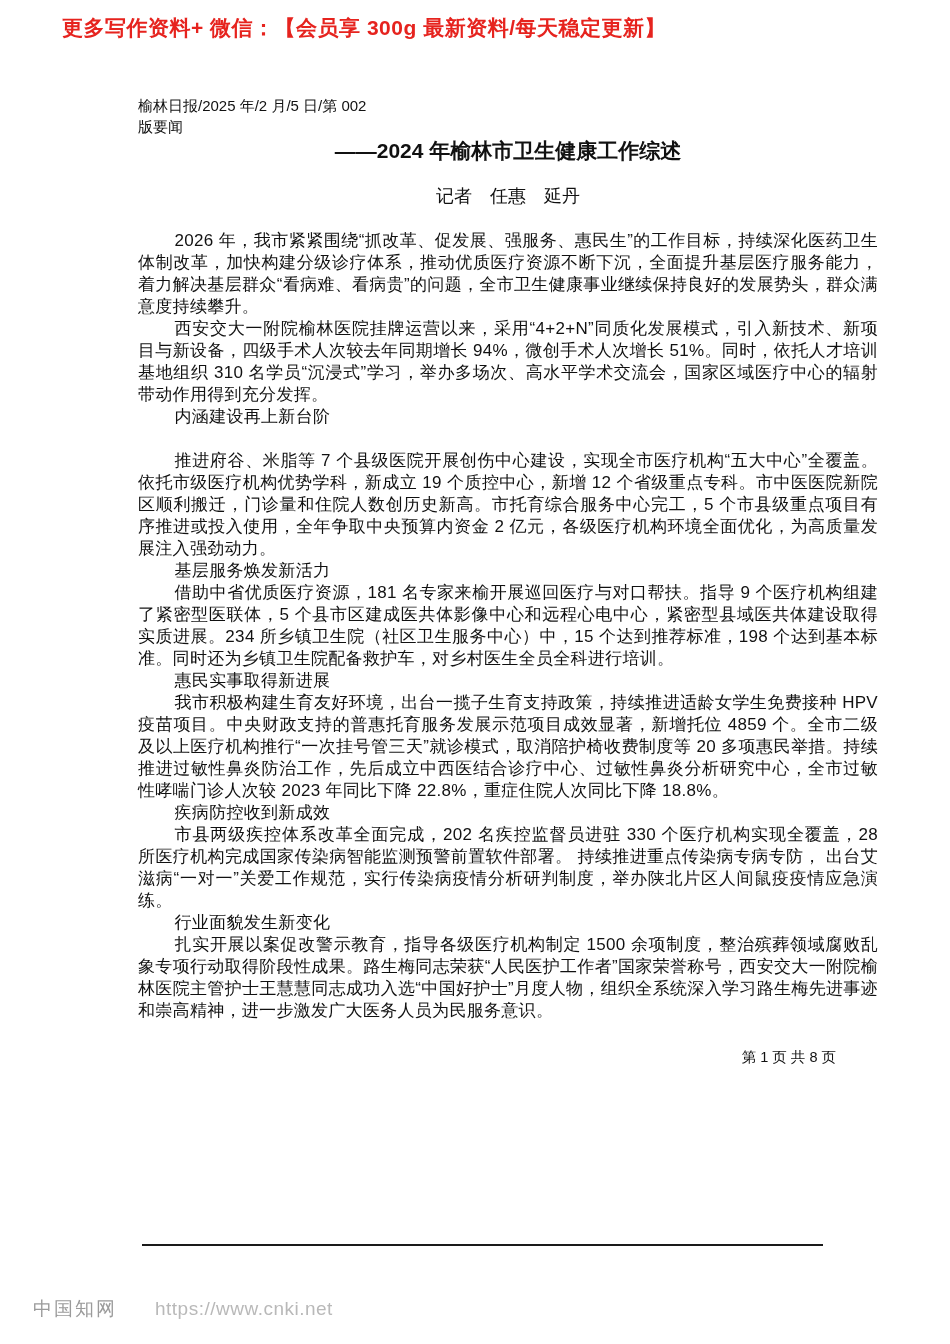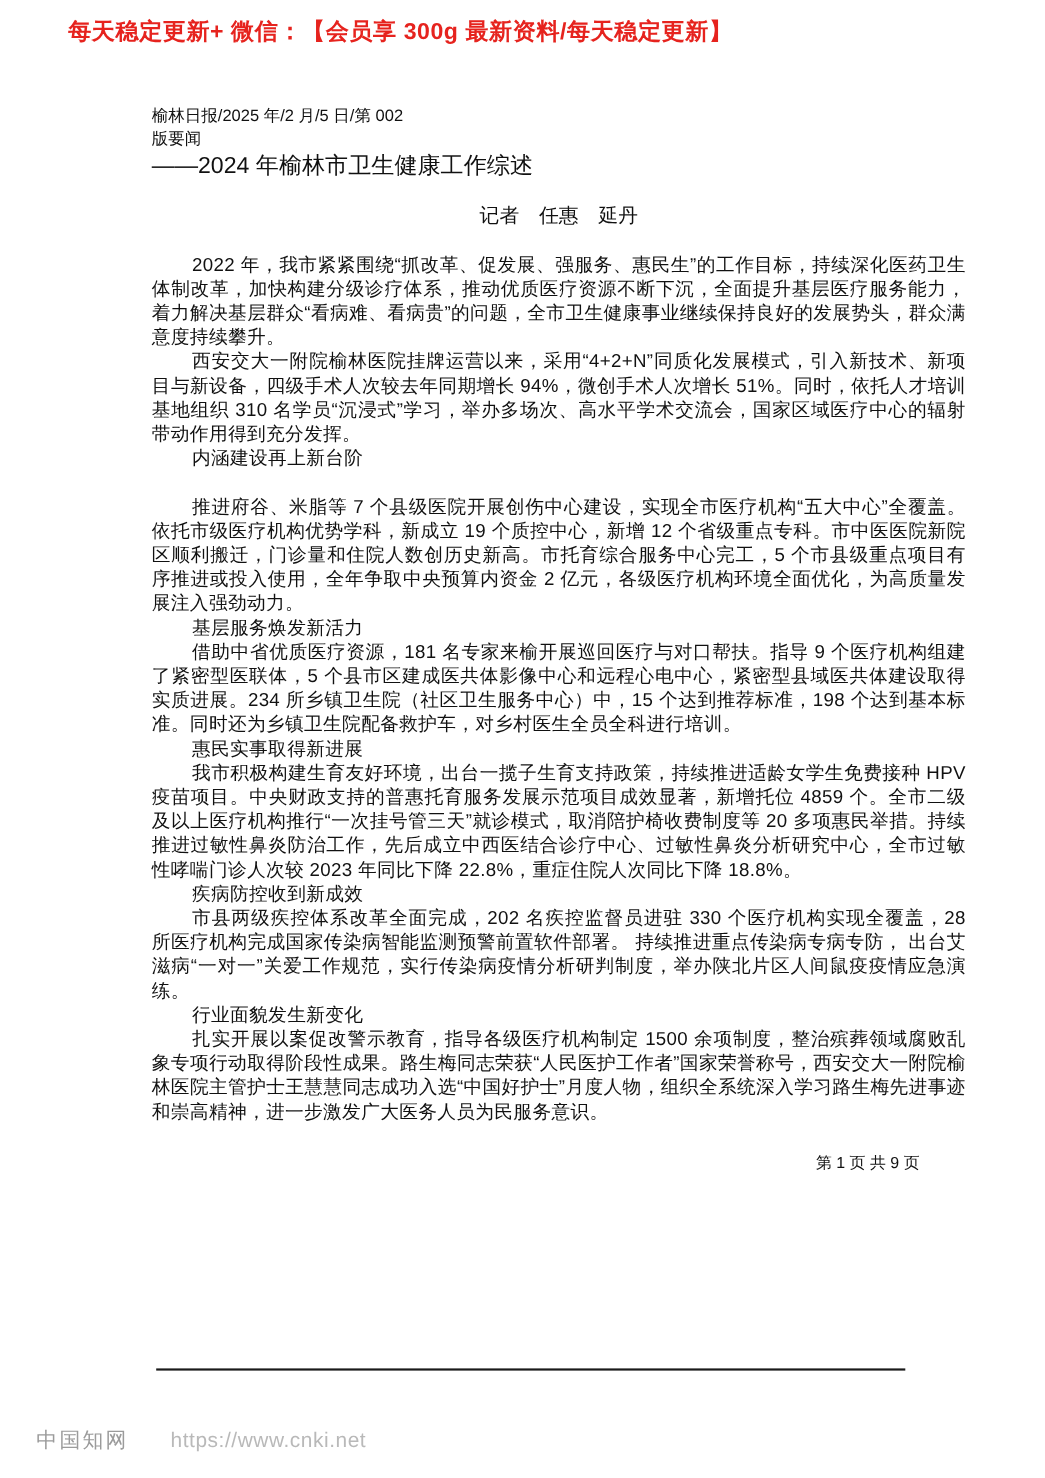--- a/index.html
+++ b/index.html
@@ -33,23 +33,24 @@
   }
   .title {
     margin-top: 8px;
     text-align: center;
     font-size: 26px;
     line-height: 30px;
     font-weight: bold;
     letter-spacing: 1px;
   }
   .subtitle {
+    text-align: center;
     font-size: 21px;
     line-height: 27px;
-    font-weight: normal;
+    font-weight: bold;
   }
   .byline {
     margin-top: 20px;
     text-align: center;
     font-size: 18px;
     line-height: 24px;
   }
   .article {
     margin-top: 22px;
     font-size: 17px;
@@ -87,46 +88,46 @@
   .wm-url {
     font-size: 19px;
     color: #b9b9b9;
     margin-left: 38px;
     letter-spacing: 0.5px;
   }
 </style>
 </head>
 <body>
 
-<div class="banner">每天稳定更新+ 微信：【会员享 300g 最新资料/每天稳定更新】</div>
+<div class="banner">更多写作资料+ 微信：【会员享 300g 最新资料/每天稳定更新】</div>
 
 <div class="page">
   <div class="source">
     <div>榆林日报/2025 年/2 月/5 日/第 002</div>
     <div>版要闻</div>
   </div>
 
   <div class="subtitle">——2024 年榆林市卫生健康工作综述</div>
   <div class="byline">记者　任惠　延丹</div>
 
   <div class="article">
-    <div class="para">2022 年，我市紧紧围绕“抓改革、促发展、强服务、惠民生”的工作目标，持续深化医药卫生体制改革，加快构建分级诊疗体系，推动优质医疗资源不断下沉，全面提升基层医疗服务能力，着力解决基层群众“看病难、看病贵”的问题，全市卫生健康事业继续保持良好的发展势头，群众满意度持续攀升。</div>
+    <div class="para">2026 年，我市紧紧围绕“抓改革、促发展、强服务、惠民生”的工作目标，持续深化医药卫生体制改革，加快构建分级诊疗体系，推动优质医疗资源不断下沉，全面提升基层医疗服务能力，着力解决基层群众“看病难、看病贵”的问题，全市卫生健康事业继续保持良好的发展势头，群众满意度持续攀升。</div>
     <div class="para">西安交大一附院榆林医院挂牌运营以来，采用“4+2+N”同质化发展模式，引入新技术、新项目与新设备，四级手术人次较去年同期增长 94%，微创手术人次增长 51%。同时，依托人才培训基地组织 310 名学员“沉浸式”学习，举办多场次、高水平学术交流会，国家区域医疗中心的辐射带动作用得到充分发挥。</div>
     <div class="section-heading gap-after">内涵建设再上新台阶</div>
     <div class="para">推进府谷、米脂等 7 个县级医院开展创伤中心建设，实现全市医疗机构“五大中心”全覆盖。依托市级医疗机构优势学科，新成立 19 个质控中心，新增 12 个省级重点专科。市中医医院新院区顺利搬迁，门诊量和住院人数创历史新高。市托育综合服务中心完工，5 个市县级重点项目有序推进或投入使用，全年争取中央预算内资金 2 亿元，各级医疗机构环境全面优化，为高质量发展注入强劲动力。</div>
     <div class="section-heading">基层服务焕发新活力</div>
     <div class="para">借助中省优质医疗资源，181 名专家来榆开展巡回医疗与对口帮扶。指导 9 个医疗机构组建了紧密型医联体，5 个县市区建成医共体影像中心和远程心电中心，紧密型县域医共体建设取得实质进展。234 所乡镇卫生院（社区卫生服务中心）中，15 个达到推荐标准，198 个达到基本标准。同时还为乡镇卫生院配备救护车，对乡村医生全员全科进行培训。</div>
     <div class="section-heading">惠民实事取得新进展</div>
     <div class="para">我市积极构建生育友好环境，出台一揽子生育支持政策，持续推进适龄女学生免费接种 HPV 疫苗项目。中央财政支持的普惠托育服务发展示范项目成效显著，新增托位 4859 个。全市二级及以上医疗机构推行“一次挂号管三天”就诊模式，取消陪护椅收费制度等 20 多项惠民举措。持续推进过敏性鼻炎防治工作，先后成立中西医结合诊疗中心、过敏性鼻炎分析研究中心，全市过敏性哮喘门诊人次较 2023 年同比下降 22.8%，重症住院人次同比下降 18.8%。</div>
     <div class="section-heading">疾病防控收到新成效</div>
     <div class="para">市县两级疾控体系改革全面完成，202 名疾控监督员进驻 330 个医疗机构实现全覆盖，28 所医疗机构完成国家传染病智能监测预警前置软件部署。 持续推进重点传染病专病专防， 出台艾滋病“一对一”关爱工作规范，实行传染病疫情分析研判制度，举办陕北片区人间鼠疫疫情应急演练。</div>
     <div class="section-heading">行业面貌发生新变化</div>
     <div class="para">扎实开展以案促改警示教育，指导各级医疗机构制定 1500 余项制度，整治殡葬领域腐败乱象专项行动取得阶段性成果。路生梅同志荣获“人民医护工作者”国家荣誉称号，西安交大一附院榆林医院主管护士王慧慧同志成功入选“中国好护士”月度人物，组织全系统深入学习路生梅先进事迹和崇高精神，进一步激发广大医务人员为民服务意识。</div>
   </div>
 
-  <div class="page-indicator">第 1 页 共 9 页</div>
+  <div class="page-indicator">第 1 页 共 8 页</div>
 </div>
 
 <div class="divider"></div>
 
 <div class="watermark">
   <span class="wm-brand">中国知网</span><span class="wm-url">https://www.cnki.net</span>
 </div>
 
 </body></html>

